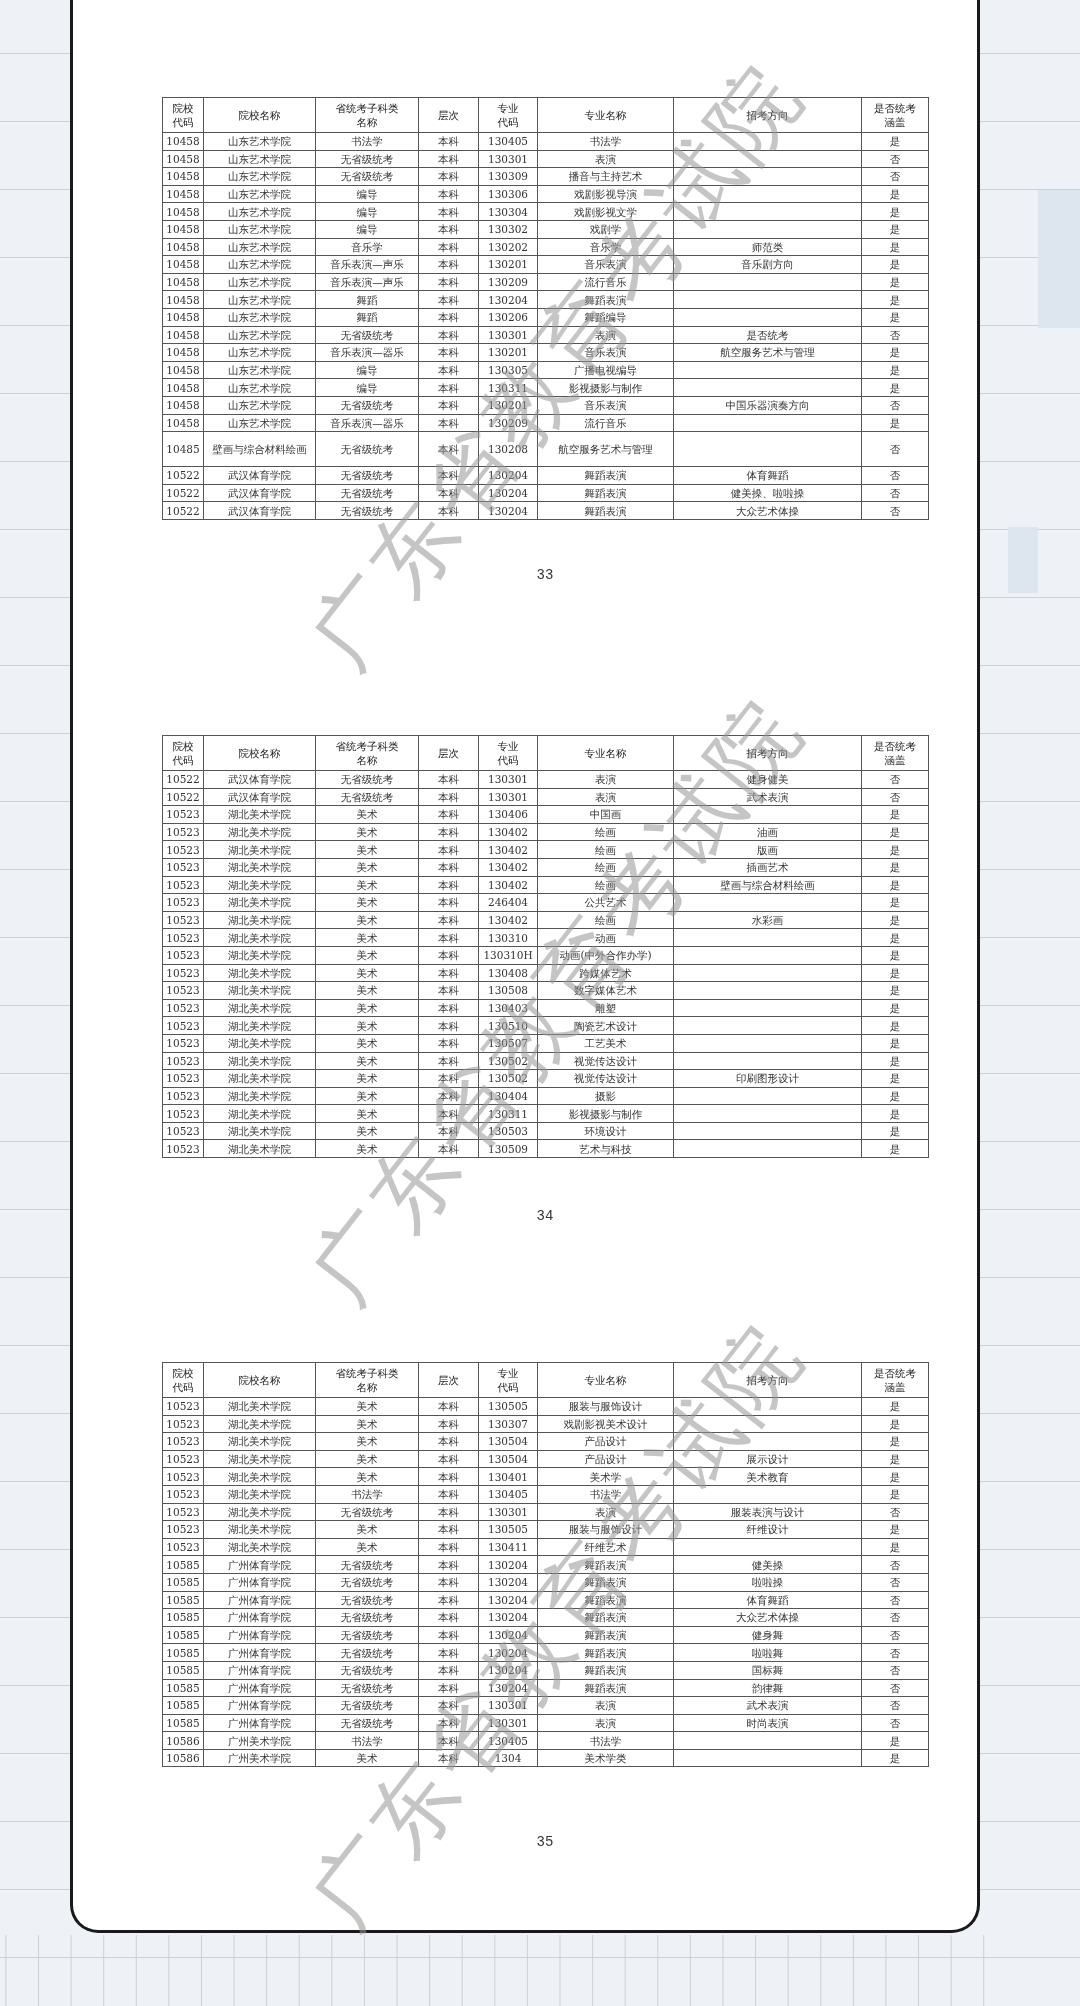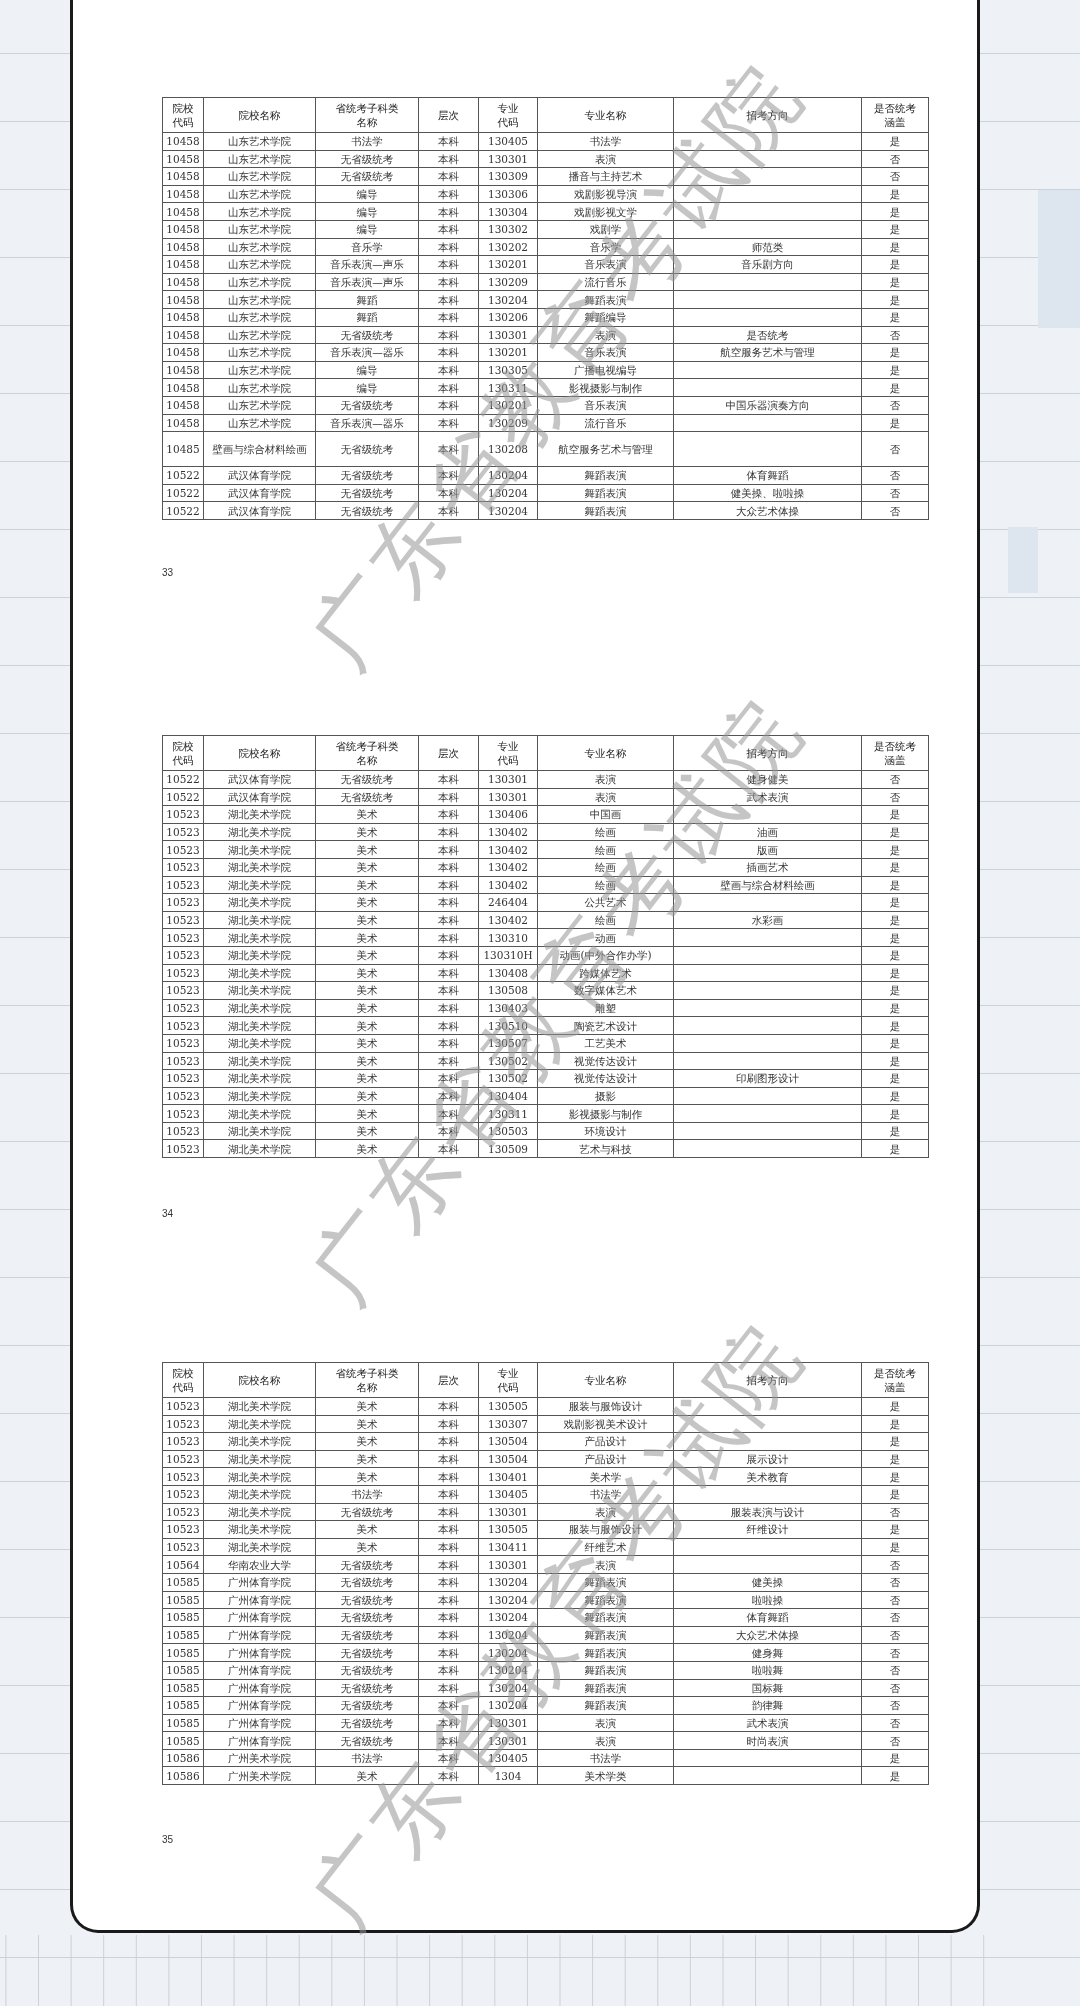--- a/index.html
+++ b/index.html
@@ -32,22 +32,22 @@
   table.t th,table.t td{
     border:1px solid #555;text-align:center;padding:0 2px;
     height:16.6px;line-height:16px;overflow:hidden;white-space:nowrap;
   }
   table.t th{
     font-family:"DejaVu Sans","Liberation Sans",sans-serif;font-weight:normal;
     font-size:10.5px;height:34px;line-height:14px;white-space:normal;color:#222;
   }
   table.t td.wrap{white-space:normal;line-height:16px;height:34px;}
   .pnum{
-    position:absolute;width:100%;font-size:10px;color:#333;
-    font-family:Liberation Sans, sans-serif;
+    position:absolute;width:100%;text-align:center;font-size:14px;color:#333;
+    font-family:Liberation Mono, monospace;
   }
   .wm{
     position:absolute;pointer-events:none;color:rgba(150,150,150,0.55);
     font-family:"DejaVu Sans",sans-serif;font-size:86px;font-weight:300;
     transform:rotate(-52deg);transform-origin:left top;white-space:nowrap;
     letter-spacing:6px;
   }
 </style>
 </head>
 <body>
@@ -657,30 +657,20 @@
           <td>10523</td>
           <td>湖北美术学院</td>
           <td>美术</td>
           <td>本科</td>
           <td>130411</td>
           <td>纤维艺术</td>
           <td></td>
           <td>是</td>
         </tr>
         <tr>
-          <td>10564</td>
-          <td>华南农业大学</td>
-          <td>无省级统考</td>
-          <td>本科</td>
-          <td>130301</td>
-          <td>表演</td>
-          <td></td>
-          <td>否</td>
-        </tr>
-        <tr>
           <td>10585</td>
           <td>广州体育学院</td>
           <td>无省级统考</td>
           <td>本科</td>
           <td>130204</td>
           <td>舞蹈表演</td>
           <td>健美操</td>
           <td>否</td>
         </tr>
         <tr>

